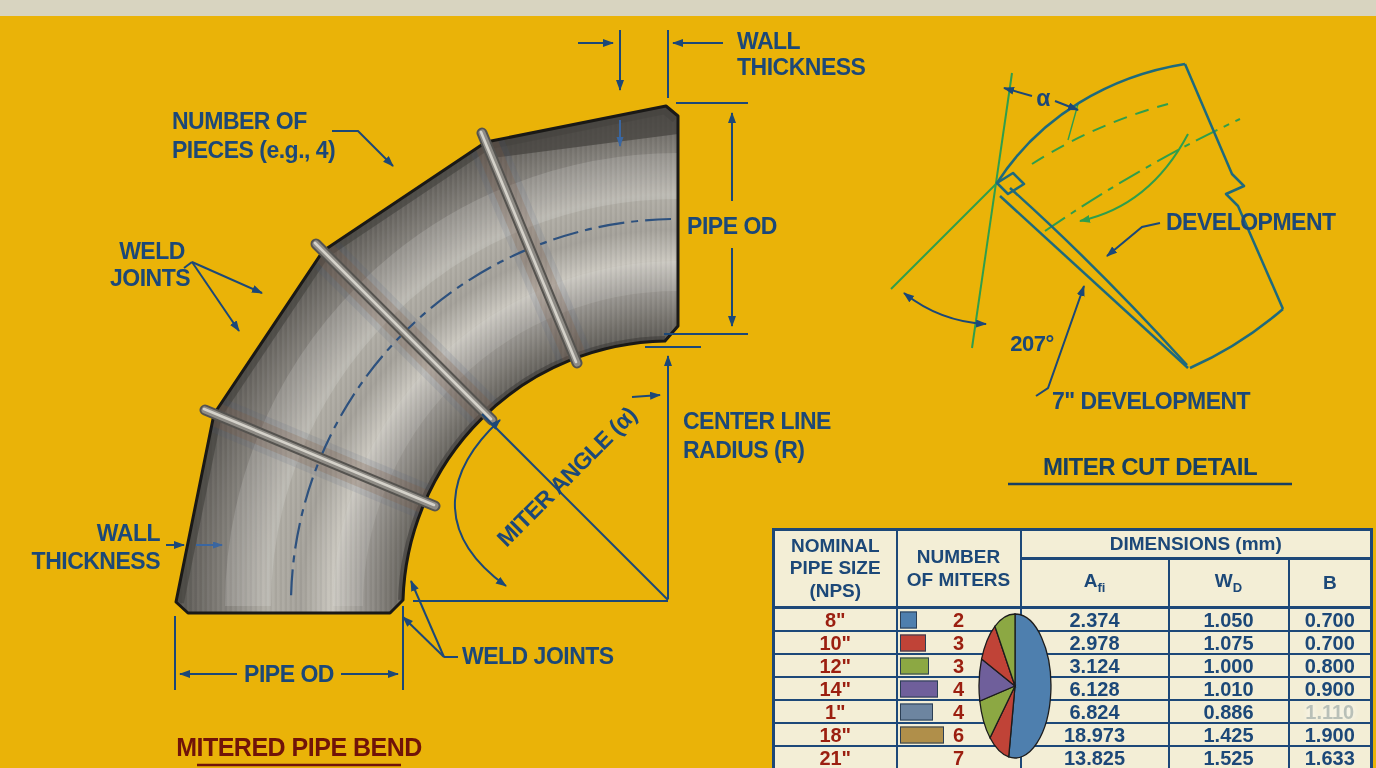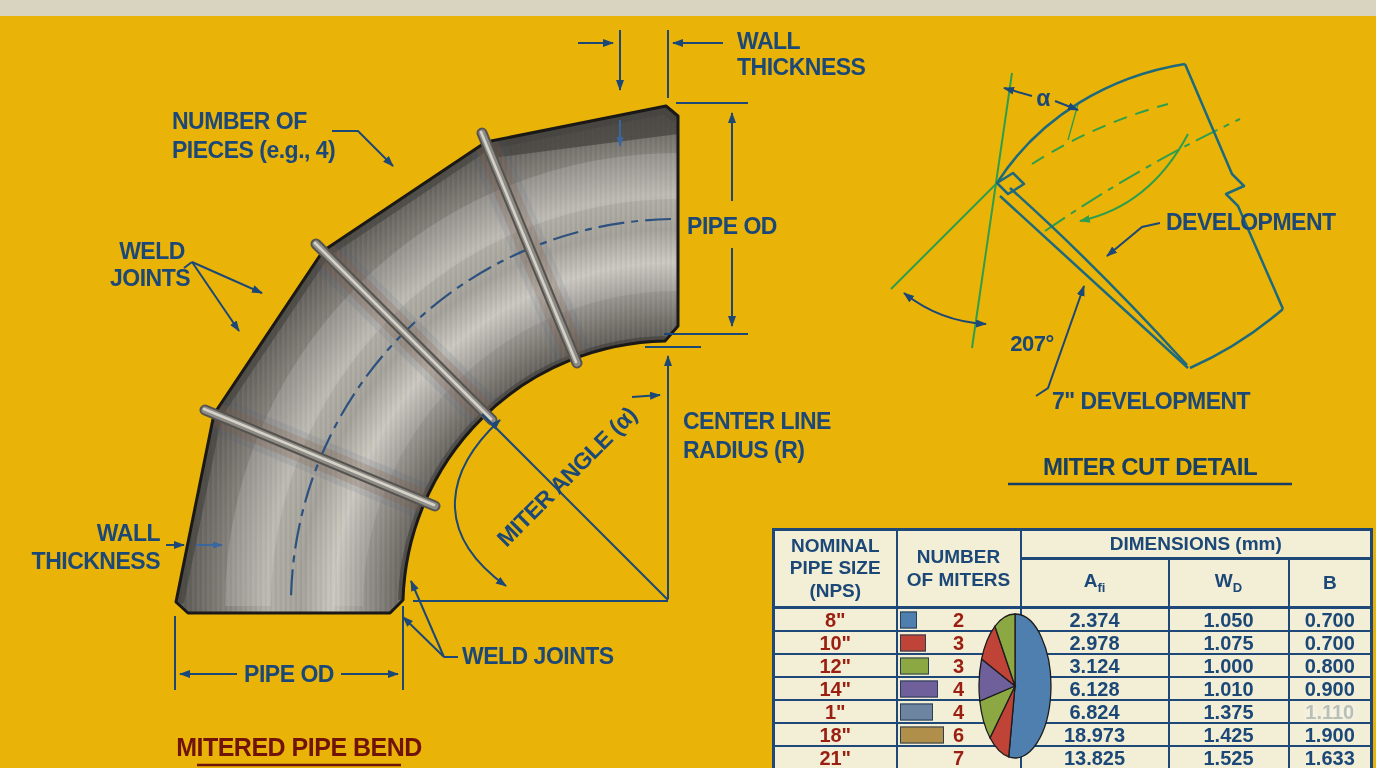--- a/index.html
+++ b/index.html
@@ -259,21 +259,21 @@
       <td class="red">14"</td>
       <td class="miters-cell"><div class="bar" style="width: 38px; background: rgb(111, 95, 155);"></div><span>4</span></td>
       <td class="navy">6.128</td>
       <td class="navy">1.010</td>
       <td class="navy">0.900</td>
     </tr>
     <tr>
       <td class="red">1"</td>
       <td class="miters-cell"><div class="bar" style="width: 33px; background: rgb(109, 133, 160);"></div><span>4</span></td>
       <td class="navy">6.824</td>
-      <td class="navy">1.375</td>
+      <td class="navy">0.886</td>
       <td class="light">1.110</td>
     </tr>
     <tr>
       <td class="red">18"</td>
       <td class="miters-cell"><div class="bar" style="width: 44px; background: rgb(176, 143, 74);"></div><span>6</span></td>
       <td class="navy">18.973</td>
       <td class="navy">1.425</td>
       <td class="navy">1.900</td>
     </tr>
     <tr>

